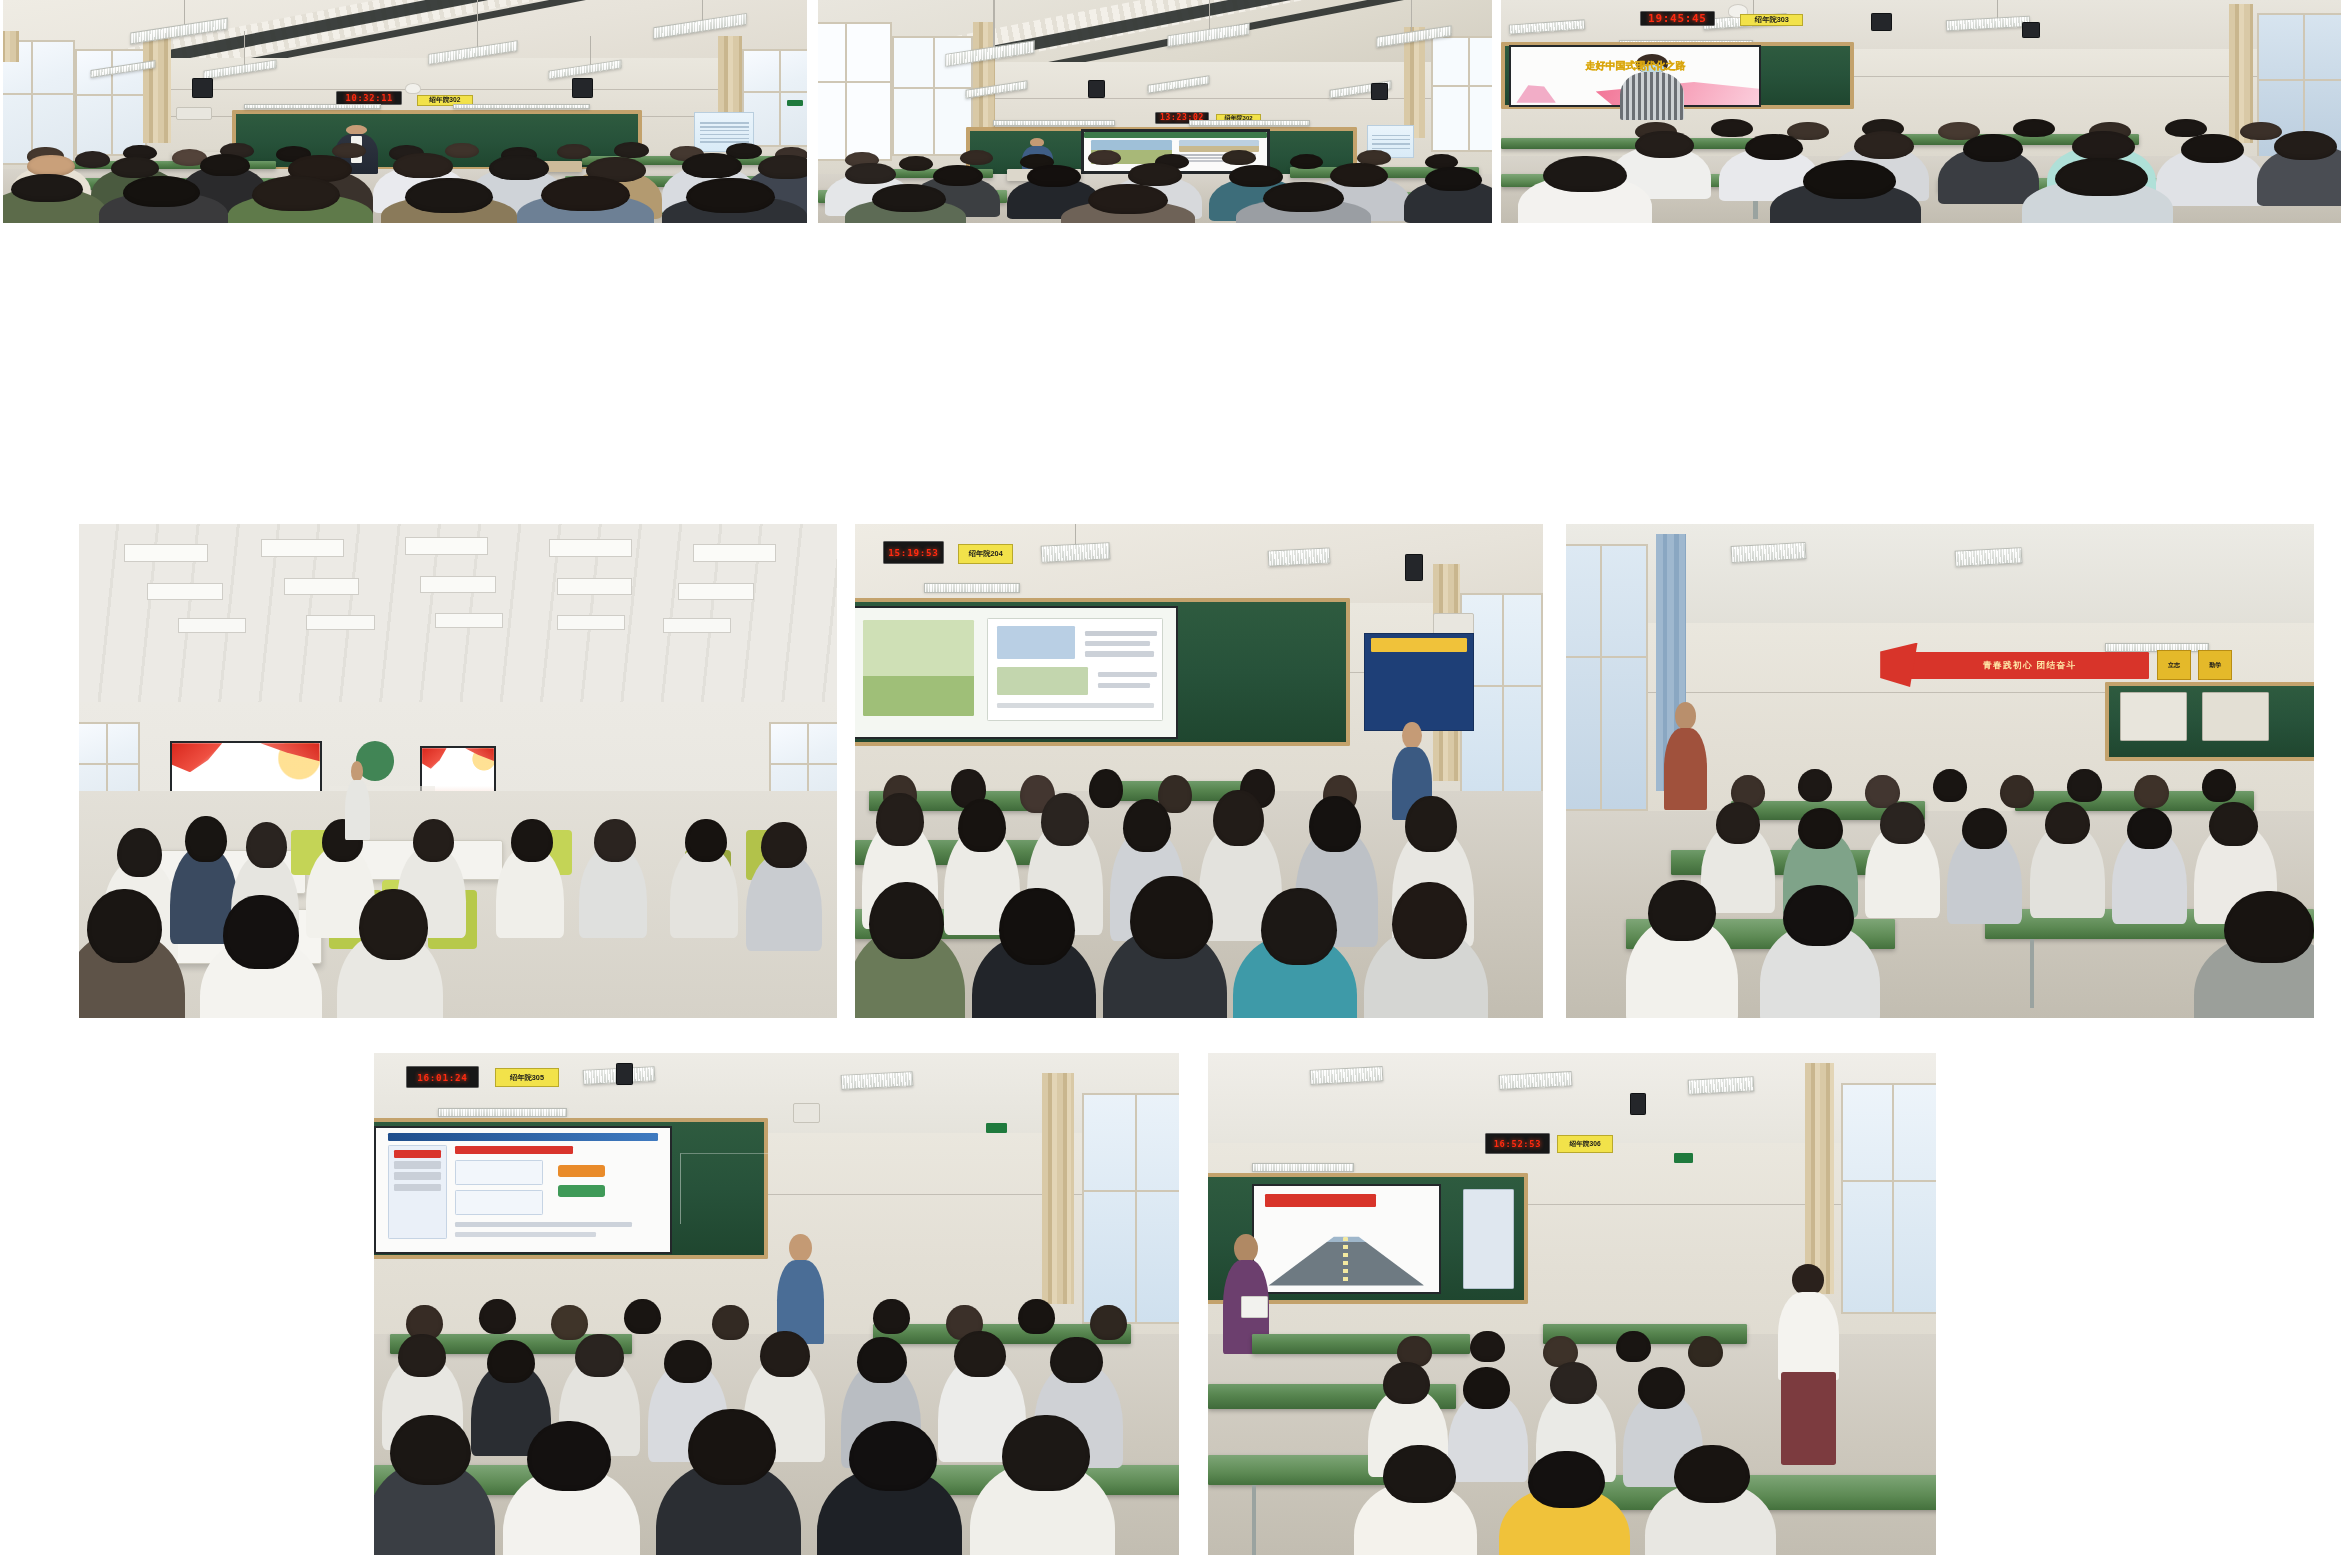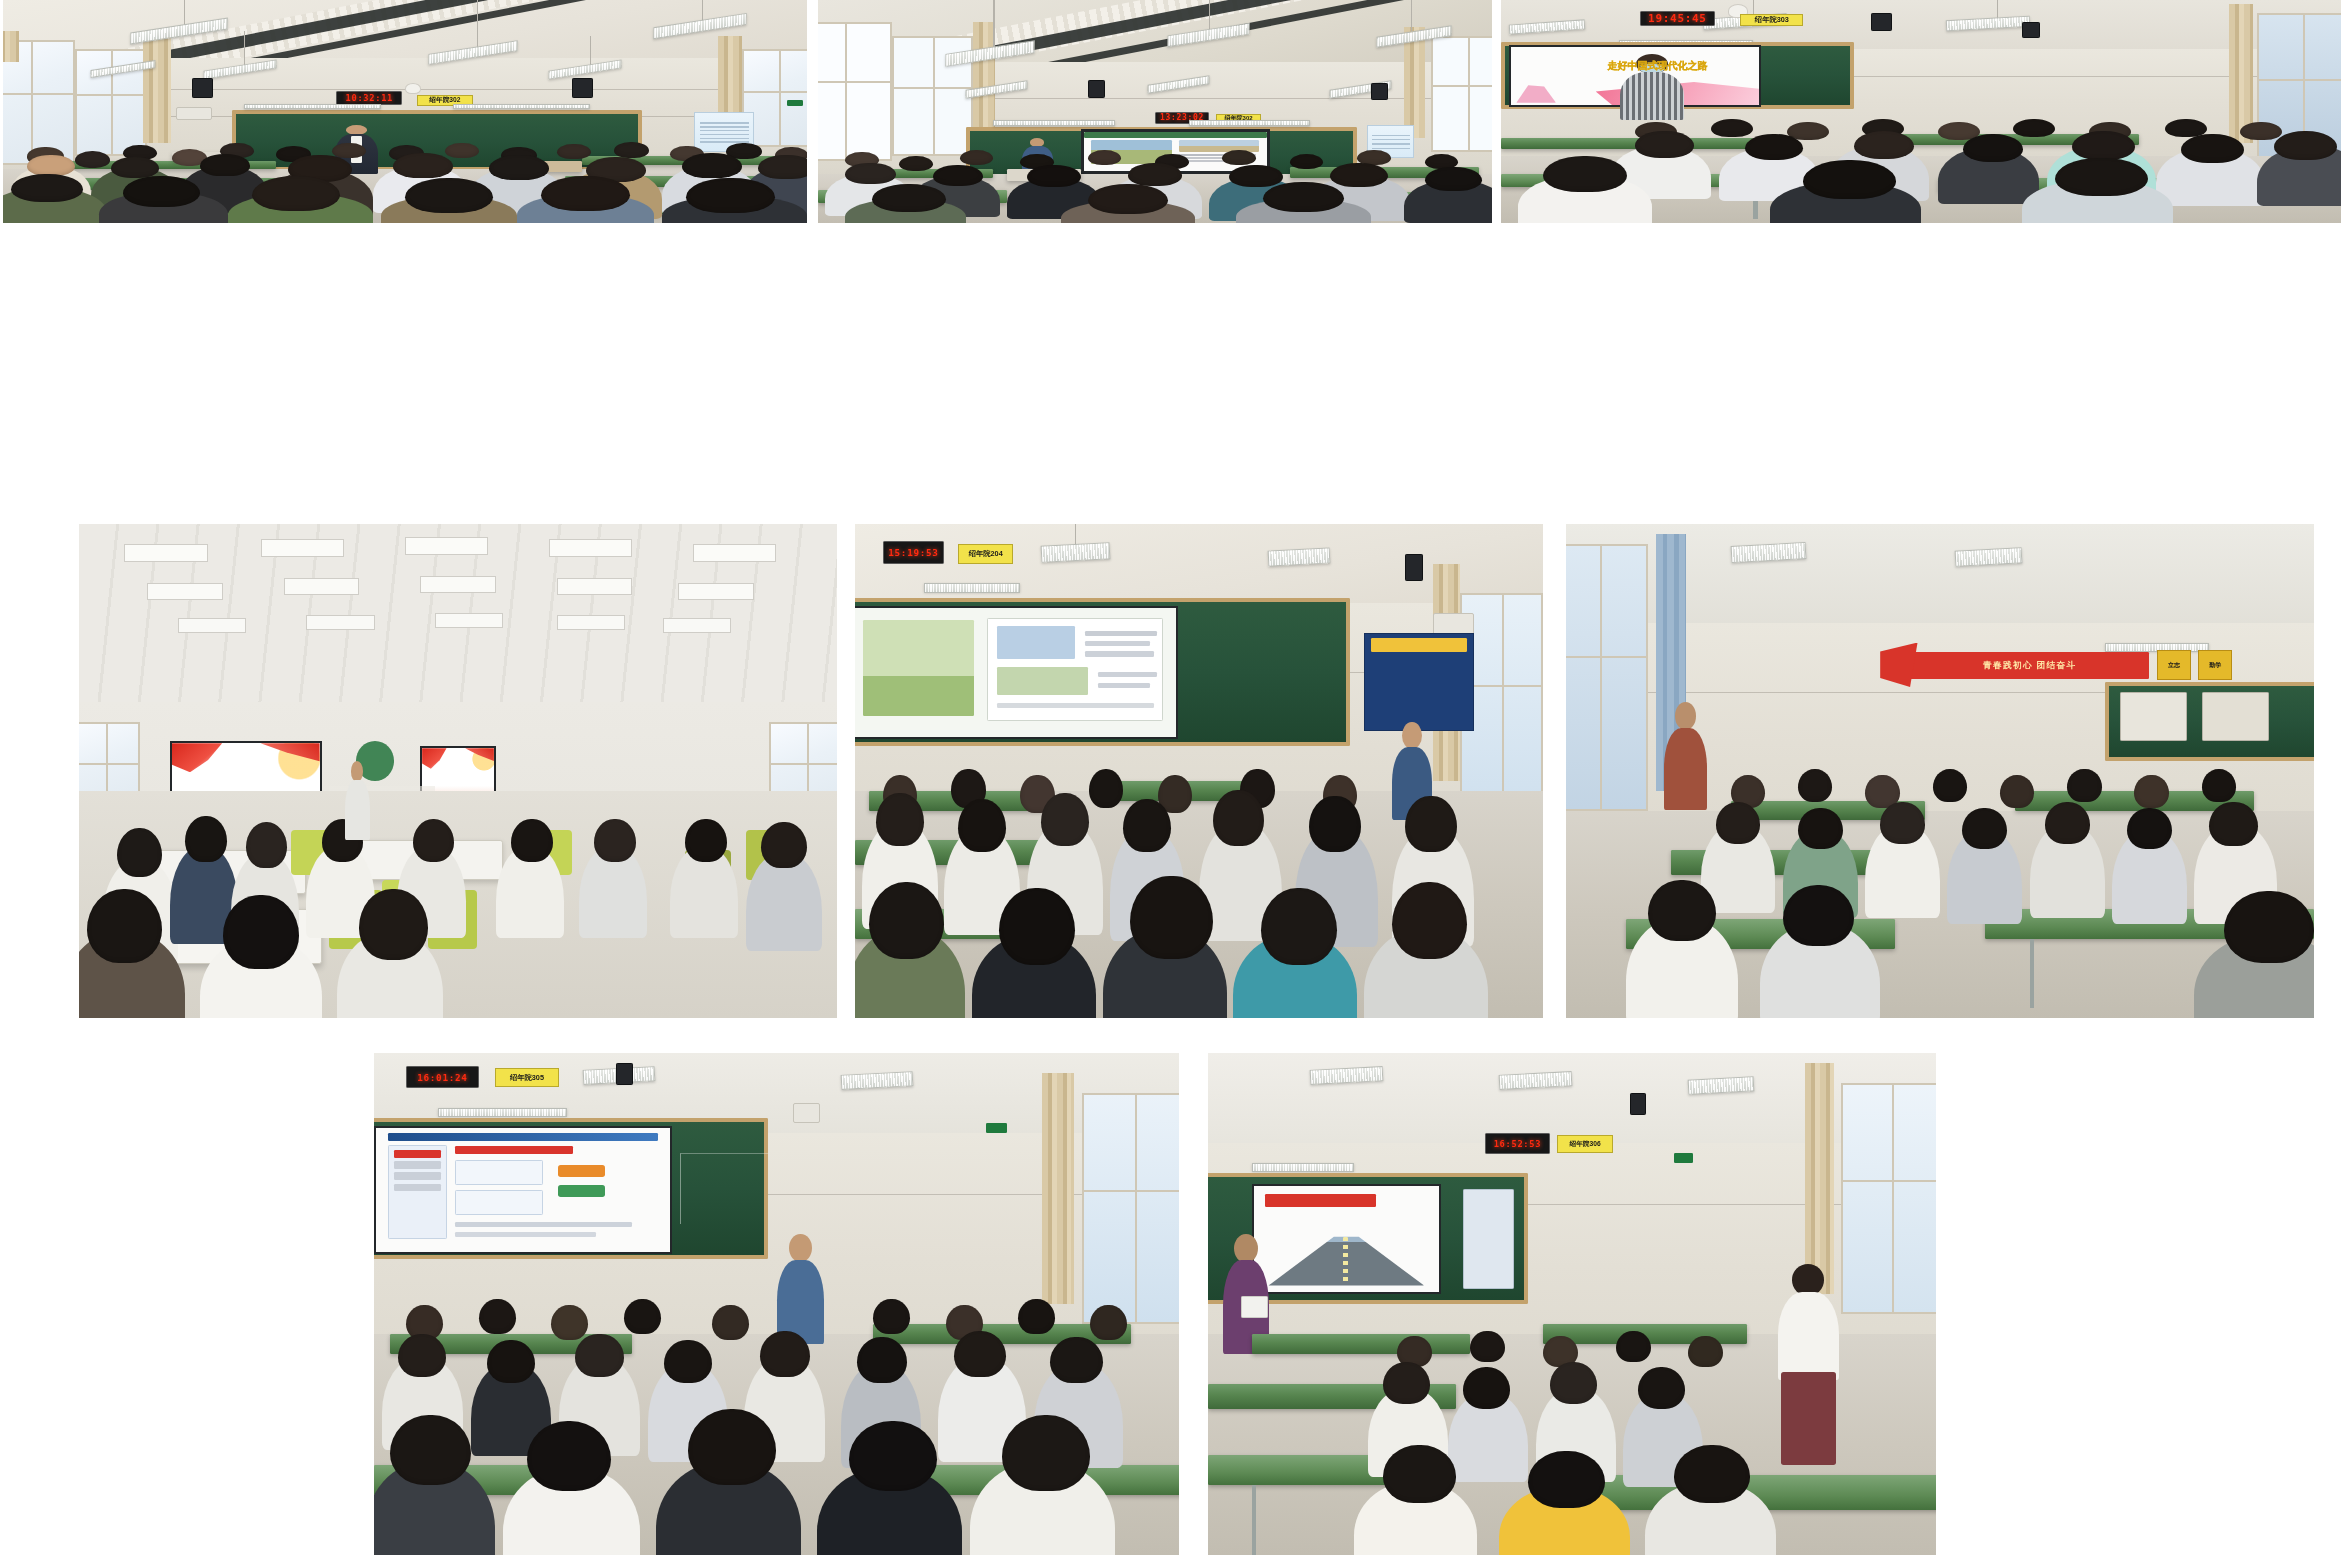--- a/index.html
+++ b/index.html
@@ -129,21 +129,21 @@
   .speaker{position:absolute;background:#24262a;border-radius:1.3px;border:0.7px solid #101214;}
   .poster{
     position:absolute;background:linear-gradient(180deg,#eaf4fb 0%,#d9ebf7 100%);
     border:1.3px solid #b9cede;
   }
   .poster .pl{position:absolute;left:8%;right:8%;height:1.3px;background:#aec3d4;}
   .exitsign{position:absolute;background:#1f7a3d;border-radius:1.3px;}
   .ac{position:absolute;background:#e8e6df;border:0.7px solid #c6c3b9;border-radius:2px;}
 
   
-  .slide{position:absolute;inset:0;overflow:hidden;padding-left:22px;}
+  .slide{position:absolute;inset:0;overflow:hidden;}
   .slide-red{
     background:
       radial-gradient(circle at 86% 18%, rgba(255,200,60,.55) 0 14%, rgba(255,200,60,0) 15%),
       linear-gradient(180deg,#ffffff 0%,#ffffff 62%,#fdf3ef 70%,#d62b1f 78%,#b91f16 100%);
   }
   .slide-red:before{
     content:"";position:absolute;left:0;top:0;width:34%;height:34%;
     background:linear-gradient(140deg,#d8271c 0%,#ef5042 60%,rgba(239,80,66,0) 100%);
     clip-path:polygon(0 0,100% 0,72% 58%,36% 100%,0 74%);
   }

